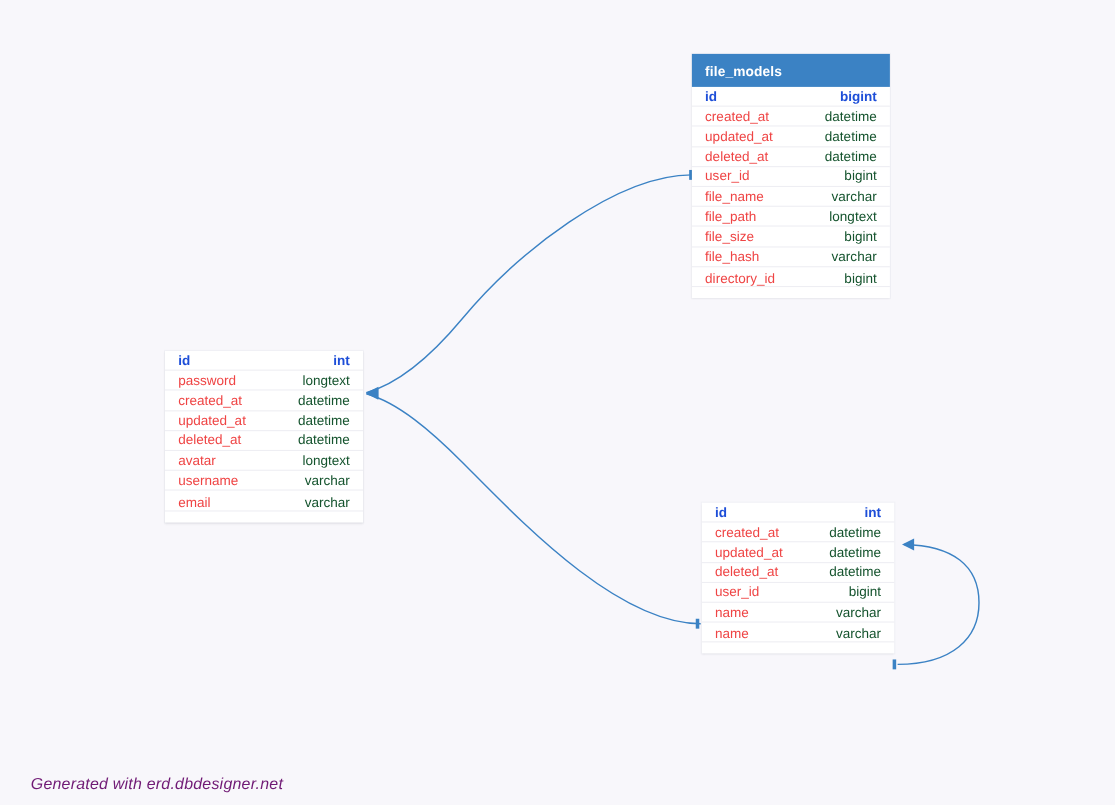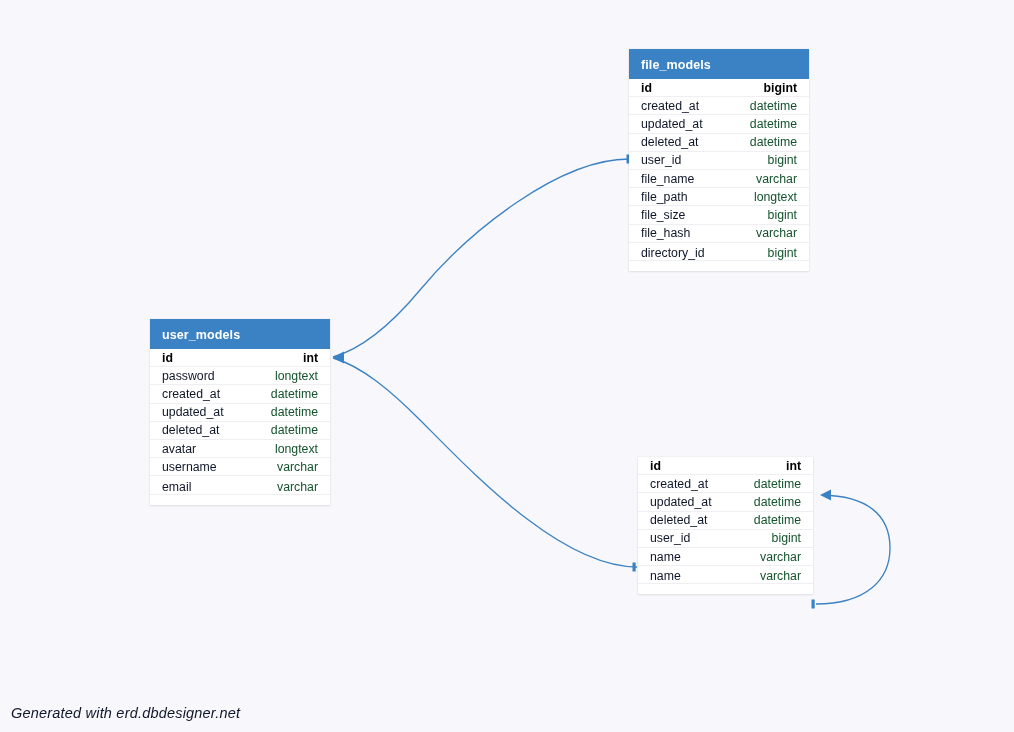--- a/index.html
+++ b/index.html
@@ -59,38 +59,38 @@
     font-size: 12.3px;
     color: #5a6068;
     white-space: nowrap;
   }
   .row:last-child {
     border-bottom: 1px solid #eeeef3;
     align-items: flex-end;
   }
   .row .col-name {
     text-align: left;
-    color: #0f172a;
+    color: #ef4444;
   }
   .row .col-type {
     text-align: right;
     color: #14532d;
   }
   .row.pk .col-name,
   .row.pk .col-type {
     font-weight: bold;
-    color: #000000;
+    color: #1d4ed8;
   }
   .watermark {
     position: absolute;
-    left: 11px;
+    left: 28px;
     top: 705px;
     font-size: 14.5px;
     font-style: italic;
-    color: #0f172a;
+    color: #701a75;
     letter-spacing: 0.2px;
     white-space: nowrap;
   }
 </style>
 </head>
 <body>
 
 <div id="canvas">
 
   <svg id="edges" viewBox="0 0 1014 732" xmlns="http://www.w3.org/2000/svg">
@@ -151,21 +151,20 @@
             <span class="col-name">file_hash</span>
             <span class="col-type">varchar</span>
           </div>
           <div class="row">
             <span class="col-name">directory_id</span>
             <span class="col-type">bigint</span>
           </div>
         </div>
       </div>
       <div class="table-box" style="left: 150px; top: 319px; width: 180px;">
-        <div class="table-header">user_models</div>
         <div class="table-rows">
           <div class="row pk">
             <span class="col-name">id</span>
             <span class="col-type">int</span>
           </div>
           <div class="row">
             <span class="col-name">password</span>
             <span class="col-type">longtext</span>
           </div>
           <div class="row">

